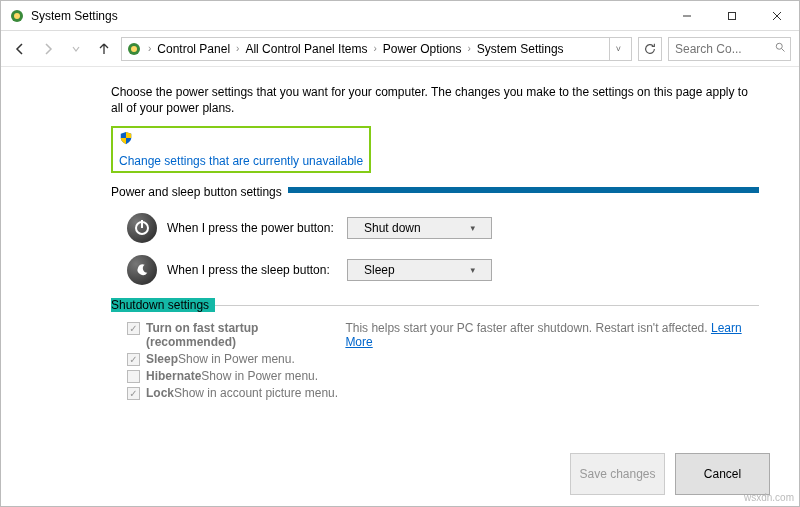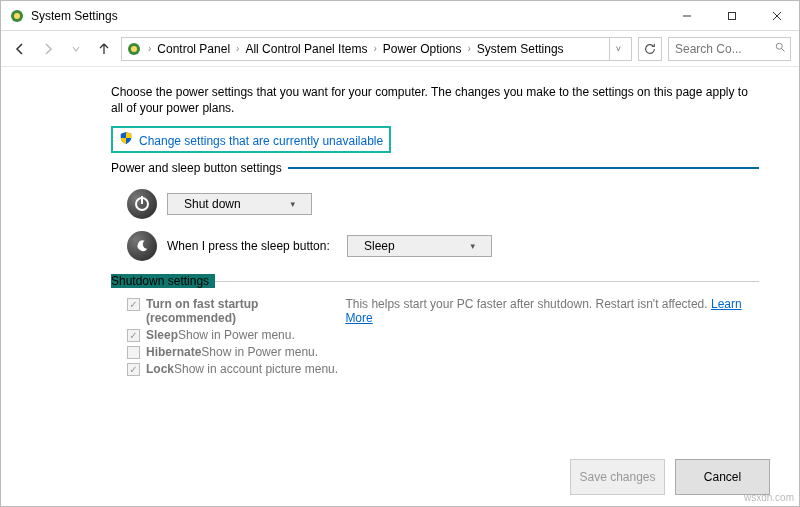--- a/index.html
+++ b/index.html
@@ -104,34 +104,35 @@
     margin: 0 0 8px 0;
   }
   .subtext {
     font-size: 12px;
     color: #000;
     margin-bottom: 10px;
     line-height: 1.3;
   }
   .uac-row {
     display: inline-flex;
-    align-items: flex-end;
+    align-items: flex-start;
     gap: 6px;
-    border: 2px solid #14b8a6;
+    border: 2px solid #84cc16;
     padding: 3px 6px;
     margin-bottom: 14px;
+    flex-direction: column;
   }
   .uac-link {
     color: #0066cc;
     font-size: 12px;
   }
 
   .groupbox {
     border: none;
-    border-top: 2px solid #0369a1;
+    border-top: 6px solid #0369a1;
     padding: 14px 0 4px 0;
     margin: 0 0 10px 0;
     position: relative;
   }
   .groupbox > .legend {
     position: absolute;
     top: -8px;
     left: 0;
     background: #fff;
     padding-right: 6px;
@@ -179,21 +180,21 @@
   }
   .combo .chev { font-size:9px; color:#555; }
 
   .shutdown-settings {
     border-top: 1px solid #ccc;
     position:relative;
     padding-top: 12px;
     margin-top: 6px;
   }
   .shutdown-settings > .legend {
-    position:absolute; top:-8px; left:0; background:#0f766e; padding-right:6px;
+    position:absolute; top:-8px; left:0; background:#14b8a6; padding-right:6px;
   }
   .chk-row {
     display:flex; align-items:flex-start; gap:6px;
     padding: 3px 0 0 16px;
     color:#777;
   }
   .chk {
     width:13px; height:13px; border:1px solid #bbb; background:#f3f3f3;
     display:flex; align-items:center; justify-content:center;
     font-size:10px; color:#999; margin-top:1px;
@@ -205,21 +206,21 @@
   .chk-desc { color:#777; font-size:12px; }
   .chk-desc a { color:#0066cc; text-decoration:underline; }
 
   
   .footer {
     position:absolute;
     bottom:12px; right:30px;
     display:flex; gap:10px;
   }
   .btn {
-    min-width:95px; height:36px;
+    min-width:95px; height:42px;
     border:1px solid #aaa;
     background:#e1e1e1;
     display:flex; align-items:center; justify-content:center;
     font-size:12px;
   }
   .btn.disabled { color:#999; background:#efefef; border-color:#ccc; }
 
   .watermark {
     position:absolute; bottom:4px; right:6px;
     font-size:10px; color:#bbb;
@@ -326,20 +327,21 @@
     <span class="uac-link">Change settings that are currently unavailable</span>
   </div>
 
   <div class="groupbox">
     <span class="legend">Power and sleep button settings</span>
 
     <div class="btn-row">
       <span class="pwr-icon">
           <span class="ring"></span>
         </span>
+      <span class="field-label">When I press the power button:</span>
       <div class="combo">
         <span>Shut down</span>
         <span class="chev">▾</span>
       </div>
     </div>
 
     <div class="btn-row">
       <span class="sleep-icon">
         <svg width="14" height="14" viewBox="0 0 16 16">
             <path d="M11 2 A6 6 0 1 0 14 11 A5 5 0 0 1 11 2 Z" fill="#fff"></path>

